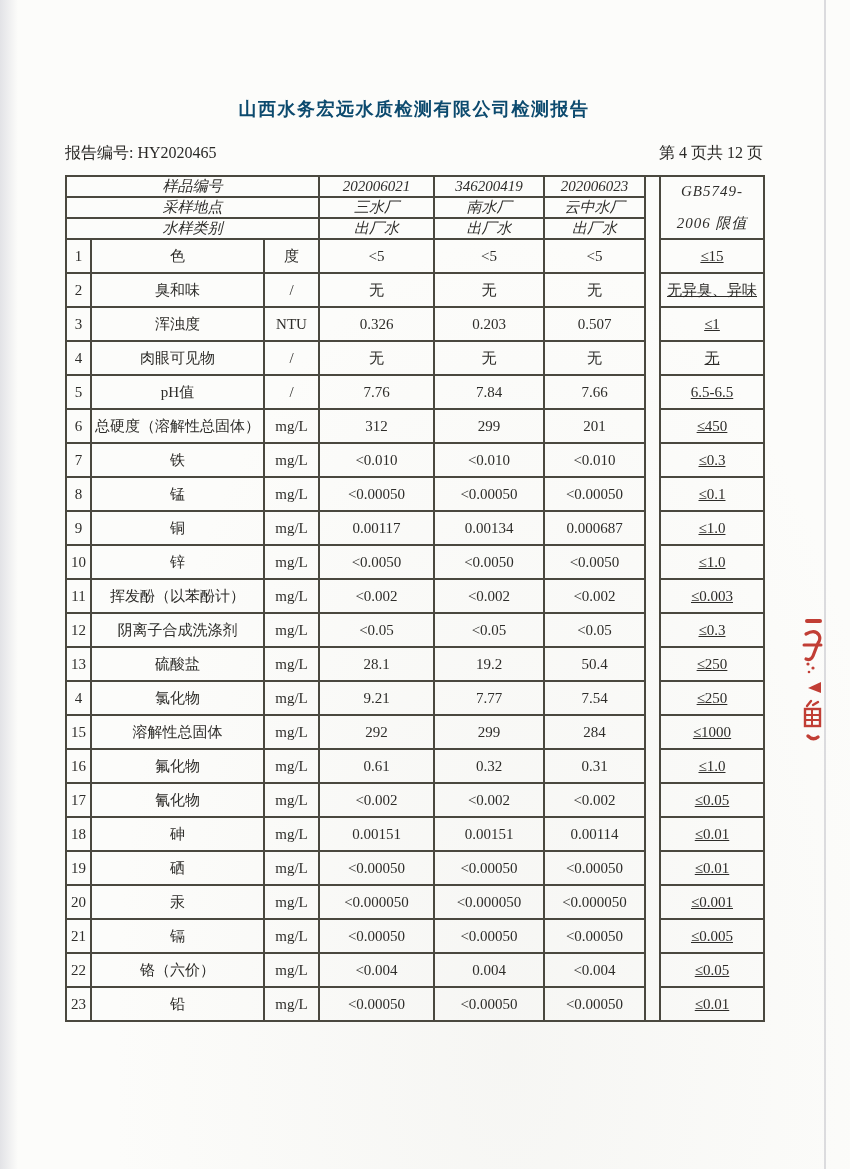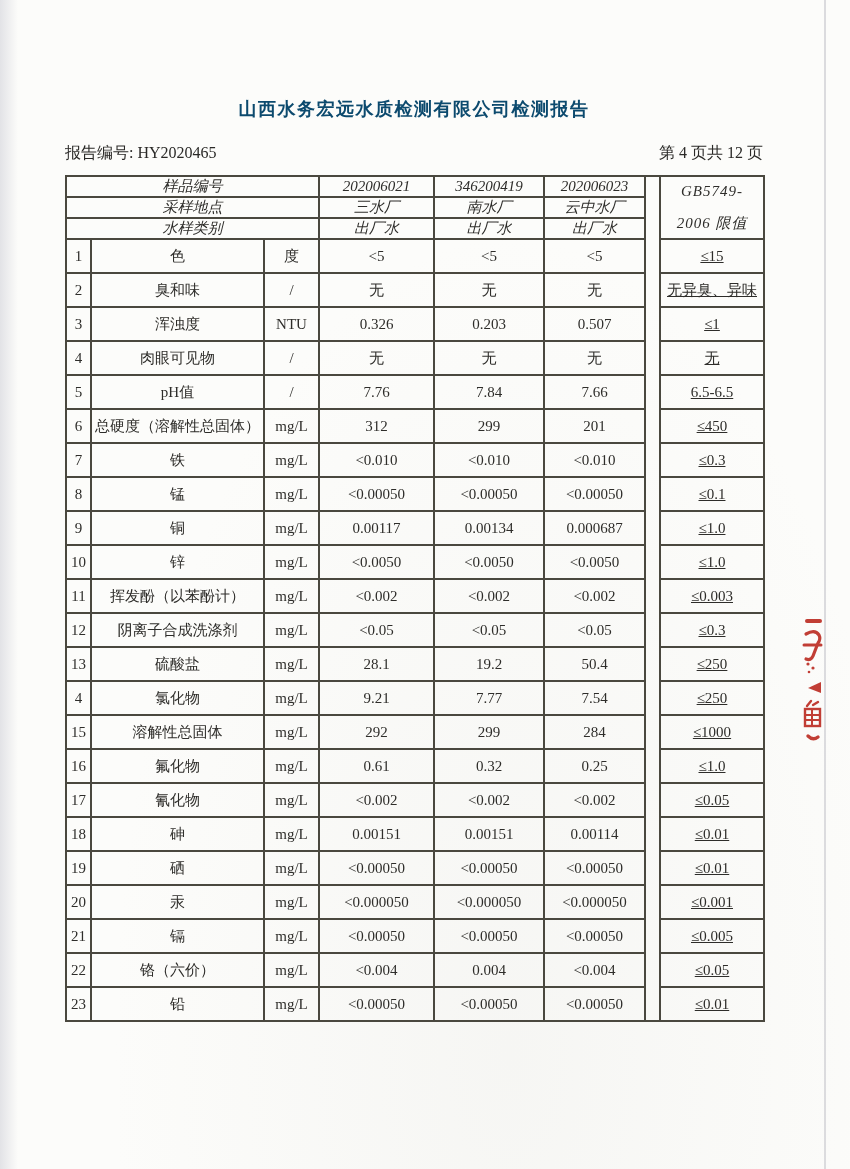--- a/index.html
+++ b/index.html
@@ -251,21 +251,21 @@
         <td>299</td>
         <td>284</td>
         <td class="c-limit">≤1000</td>
       </tr>
       <tr class="data-row">
         <td>16</td>
         <td class="c-name">氟化物</td>
         <td>mg/L</td>
         <td>0.61</td>
         <td>0.32</td>
-        <td>0.25</td>
+        <td>0.31</td>
         <td class="c-limit">≤1.0</td>
       </tr>
       <tr class="data-row">
         <td>17</td>
         <td class="c-name">氰化物</td>
         <td>mg/L</td>
         <td>&lt;0.002</td>
         <td>&lt;0.002</td>
         <td>&lt;0.002</td>
         <td class="c-limit">≤0.05</td>

